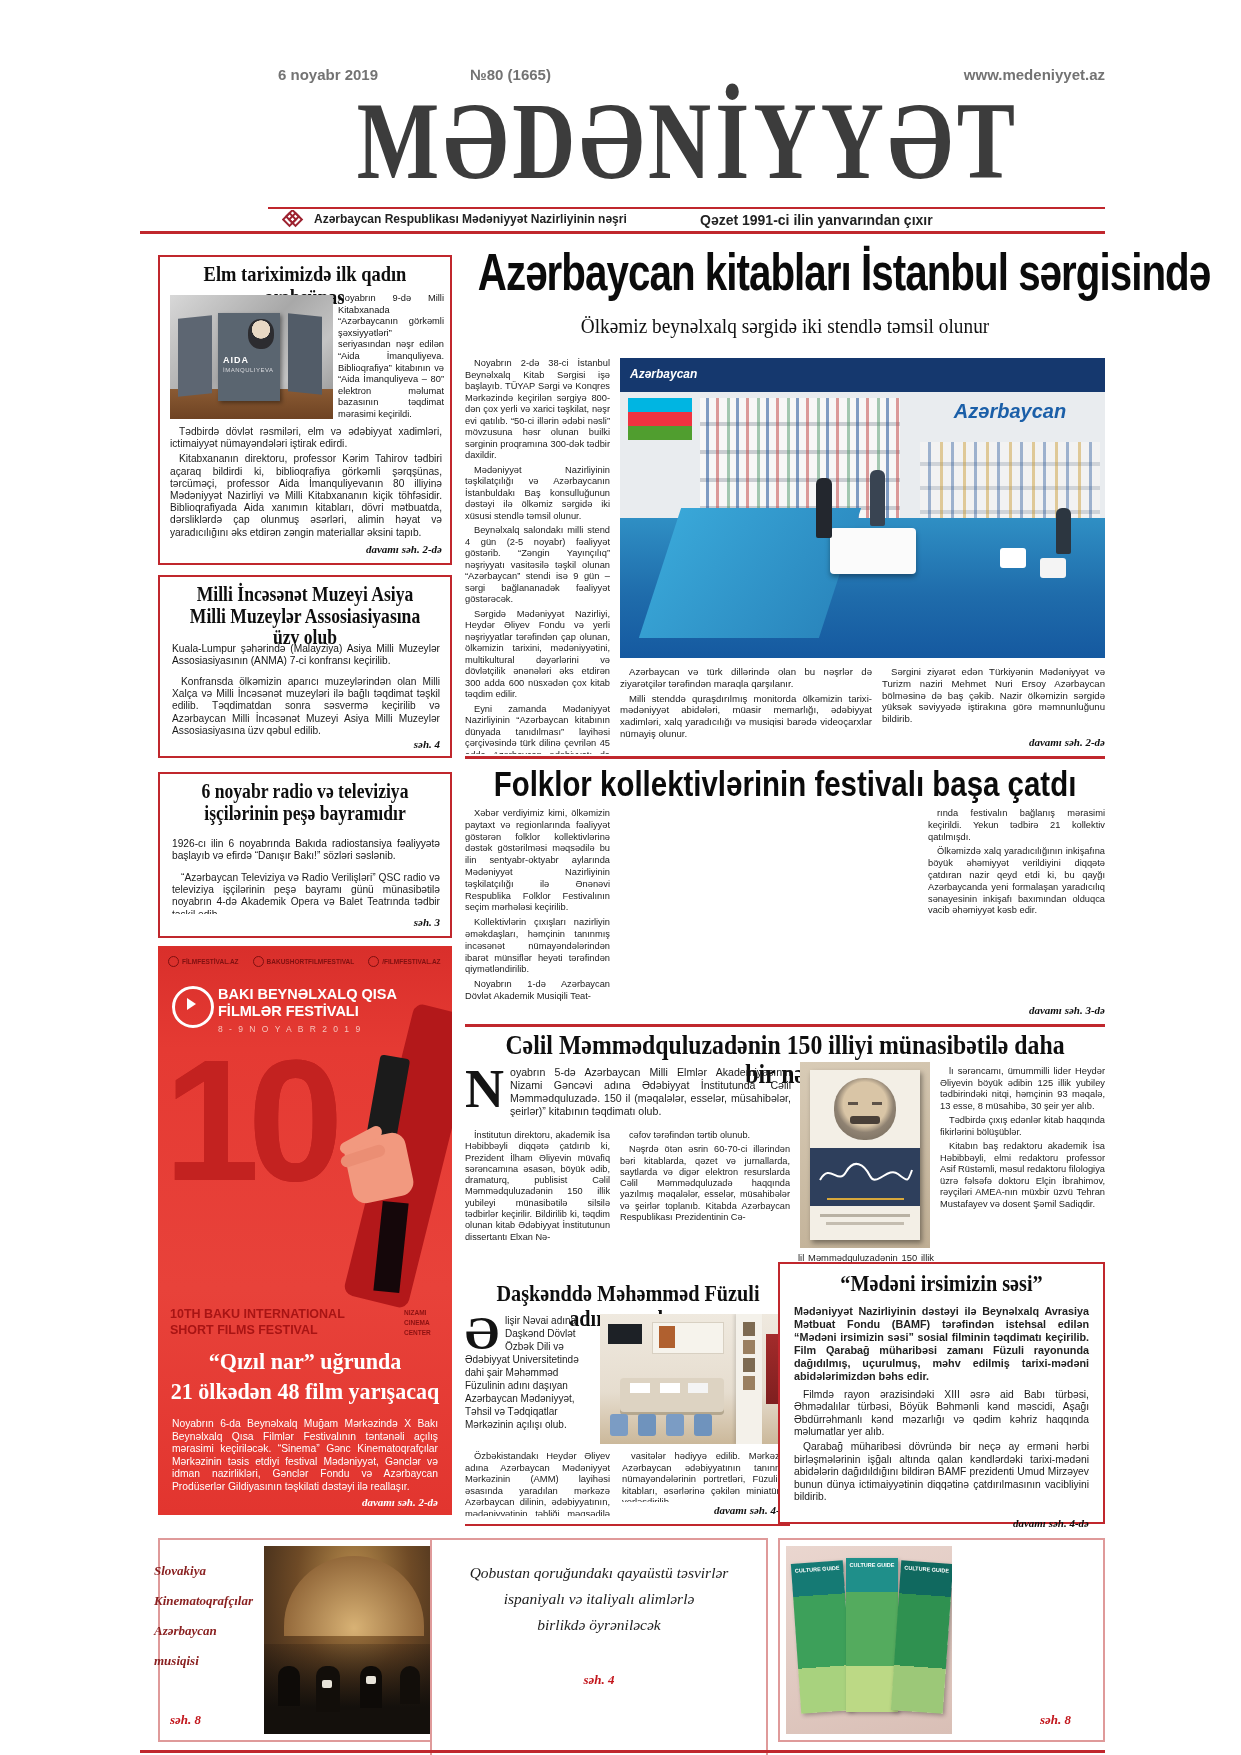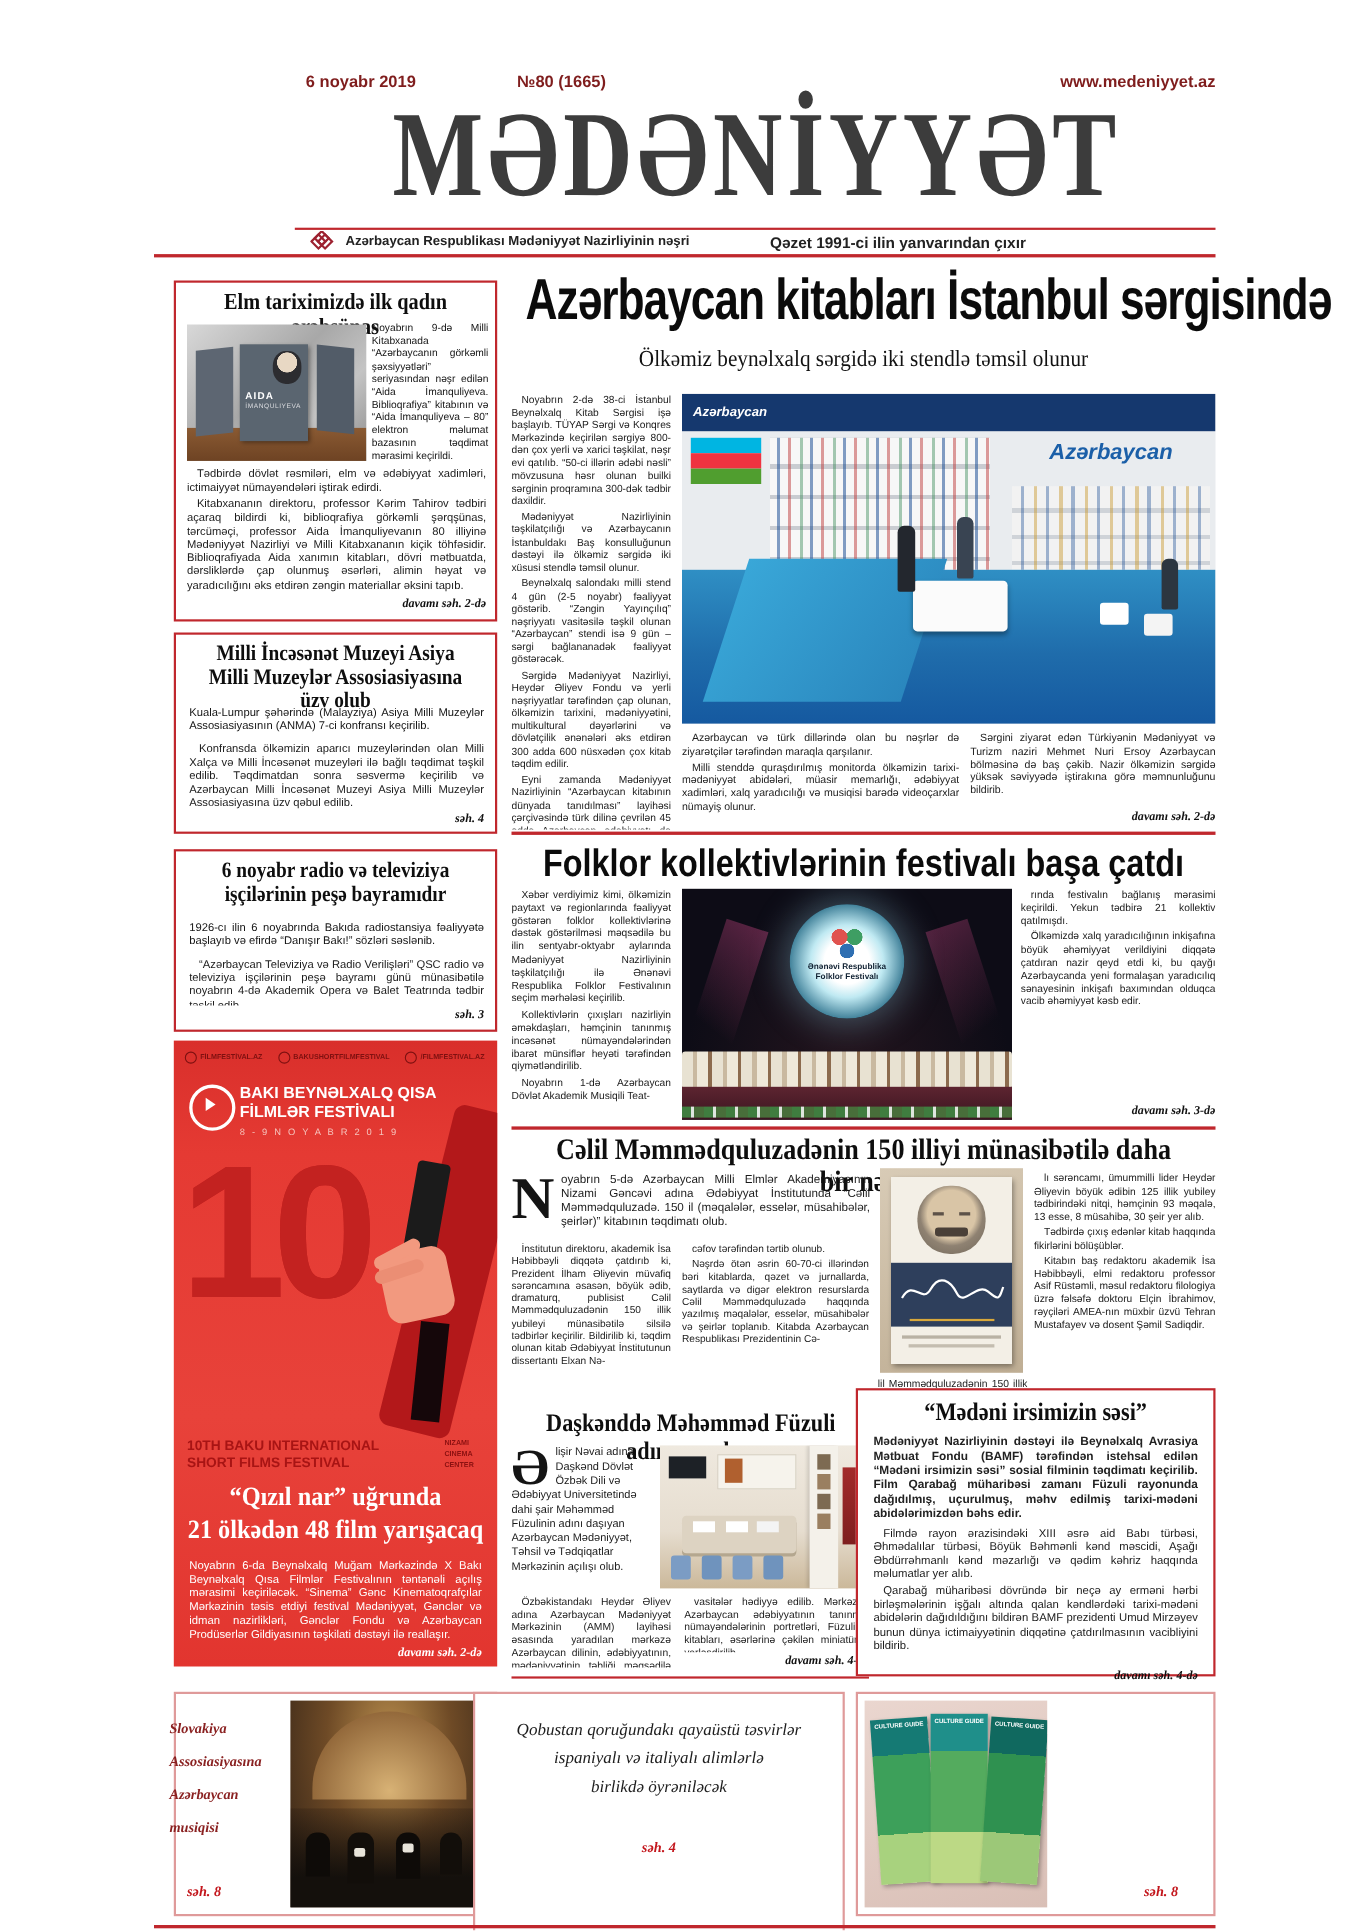--- a/index.html
+++ b/index.html
@@ -1,18 +1,18 @@
 <!DOCTYPE html>
 <html><head>
 <meta charset="utf-8">
 <style>
   html,body{margin:0;padding:0;background:#ffffff;}
   .page{position:relative;width:1241px;height:1755px;background:#fff;font-family:"Liberation Sans",sans-serif;overflow:hidden;}
   .abs{position:absolute;}
-  .red{color:#7f1d1d;}
+  .red{color:#737373;}
   .redline{position:absolute;background:#c0272d;}
   .box{position:absolute;border:2px solid #c0272d;background:#fff;box-sizing:border-box;}
   .pinkbox{position:absolute;border:2px solid #df9a9a;background:#fff;box-sizing:border-box;}
   .btitle{font-family:"Liberation Serif",serif;font-weight:bold;color:#0e0e0e;text-align:center;line-height:1.08;transform:scaleX(0.88);transform-origin:center top;}
   .bt{font-family:"Liberation Sans",sans-serif;color:#1b1b1b;text-align:justify;}
   .bt p{margin:0 0 3px 0;text-indent:9px;}
   .lead{font-family:"Liberation Sans",sans-serif;color:#141414;text-align:justify;}
   .cont{font-family:"Liberation Serif",serif;font-style:italic;font-weight:bold;color:#101010;text-align:right;font-size:11px;}
   .pageref{font-family:"Liberation Serif",serif;font-style:italic;font-weight:bold;color:#c3161c;}
   .ph{position:absolute;overflow:hidden;}
@@ -190,38 +190,20 @@
   <div class="redline" style="left:465px;top:756px;width:640px;height:3px;"></div>
 
   <div class="abs folkhl" style="left:465px;top:765px;width:640px;">Folklor kollektivlərinin festivalı başa çatdı</div>
 
   <div class="abs bt" style="left:465px;top:808px;width:145px;height:212px;font-size:9.3px;line-height:11.8px;overflow:hidden;">
     <p>Xəbər verdiyimiz kimi, ölkəmizin paytaxt və regionlarında fəaliyyət göstərən folklor kollektivlərinə dəstək göstərilməsi məqsədilə bu ilin sentyabr-oktyabr aylarında Mədəniyyət Nazirliyinin təşkilatçılığı ilə Ənənəvi Respublika Folklor Festivalının seçim mərhələsi keçirilib.</p>
     <p>Kollektivlərin çıxışları nazirliyin əməkdaşları, həmçinin tanınmış incəsənət nümayəndələrindən ibarət münsiflər heyəti tərəfindən qiymətləndirilib.</p>
     <p>Noyabrın 1-də Azərbaycan Dövlət Akademik Musiqili Teat-</p>
   </div>
 
-  <div class="ph" style="left:620px;top:808px;width:300px;height:210px;background:radial-gradient(ellipse at 50% 80%,#24151e 0%,#0d0c16 70%);">
-    <div class="abs" style="left:50%;top:14px;width:104px;height:104px;margin-left:-52px;border-radius:50%;background:radial-gradient(circle,#ffffff 0 28%,#bfe9f2 45%,#3c7d96 72%,rgba(20,40,60,0) 100%);box-shadow:0 0 30px 6px rgba(140,200,220,.35);">
-      <div style="width:34px;height:34px;margin:18px auto 0;background:
-        radial-gradient(circle at 30% 35%,#e0534f 0 22%,transparent 23%),
-        radial-gradient(circle at 70% 35%,#3e9e63 0 22%,transparent 23%),
-        radial-gradient(circle at 50% 72%,#2f6fb2 0 22%,transparent 23%);"></div>
-      <div style="text-align:center;font-size:7.5px;color:#123;font-weight:bold;line-height:1.2;">
-        <div>Ənənəvi Respublika</div>
-        <div>Folklor Festivalı</div>
-      </div>
-    </div>
-    <div class="abs" style="left:18px;top:30px;width:40px;height:140px;background:linear-gradient(200deg,rgba(233,80,150,.35),transparent 70%);transform:rotate(18deg);"></div>
-    <div class="abs" style="right:18px;top:30px;width:40px;height:140px;background:linear-gradient(160deg,rgba(233,80,150,.3),transparent 70%);transform:rotate(-18deg);"></div>
-    <div class="abs" style="left:0;bottom:28px;width:100%;height:34px;background:repeating-linear-gradient(90deg,#e8e2d2 0 10px,#c9b9a0 10px 14px,#efe9da 14px 24px,#8c6b4e 24px 27px);border-radius:3px;"></div>
-    <div class="abs" style="left:0;bottom:0;width:100%;height:30px;background:linear-gradient(180deg,#5d2430,#3a1520);">
-      <div style="width:100%;height:10px;margin-top:18px;background:repeating-linear-gradient(90deg,#3f7d3f 0 8px,#dfe6df 8px 11px,#486e3a 11px 20px);"></div>
-    </div>
-  </div>
 
   <div class="abs bt" style="left:928px;top:808px;width:177px;height:196px;font-size:9.3px;line-height:11.8px;overflow:hidden;">
     <p>rında festivalın bağlanış mərasimi keçirildi. Yekun tədbirə 21 kollektiv qatılmışdı.</p>
     <p>Ölkəmizdə xalq yaradıcılığının inkişafına böyük əhəmiyyət verildiyini diqqətə çatdıran nazir qeyd etdi ki, bu qayğı Azərbaycanda yeni formalaşan yaradıcılıq sənayesinin inkişafı baxımından olduqca vacib əhəmiyyət kəsb edir.</p>
   </div>
   <div class="abs cont" style="left:928px;top:1004px;width:177px;">davamı səh. 3-də</div>
 
   <div class="redline" style="left:465px;top:1024px;width:640px;height:3px;"></div>
 
   <div class="abs btitle" style="left:465px;top:1031px;width:640px;font-size:27px;">Cəlil Məmmədquluzadənin 150 illiyi münasibətilə daha bir nəşr</div>
@@ -305,21 +287,21 @@
     <div class="bt" style="margin:6px 14px 0;font-size:10.3px;line-height:12.4px;height:128px;overflow:hidden;">
       <p>Filmdə rayon ərazisindəki XIII əsrə aid Babı türbəsi, Əhmədalılar türbəsi, Böyük Bəhmənli kənd məscidi, Aşağı Əbdürrəhmanlı kənd məzarlığı və qədim kəhriz haqqında məlumatlar yer alıb.</p>
       <p>Qarabağ müharibəsi dövründə bir neçə ay erməni hərbi birləşmələrinin işğalı altında qalan kəndlərdəki tarixi-mədəni abidələrin dağıdıldığını bildirən BAMF prezidenti Umud Mirzəyev bunun dünya ictimaiyyətinin diqqətinə çatdırılmasının vacibliyini bildirib.</p>
     </div>
     <div class="cont" style="margin:0 14px;">davamı səh. 4-də</div>
   </div>
 
   <div class="pinkbox" style="left:158px;top:1538px;width:294px;height:204px;"></div>
   <div class="abs" style="left:154px;top:1556px;width:92px;font-family:'Liberation Serif',serif;font-style:italic;font-weight:bold;font-size:13px;color:#8a2121;line-height:30px;">
     <div>Slovakiya</div>
-    <div>Assosiasiyasına</div>
+    <div>Kinematoqrafçılar</div>
     <div>Azərbaycan</div>
     <div>musiqisi</div>
   </div>
   <div class="abs pageref" style="left:170px;top:1712px;font-size:13px;">səh. 8</div>
   <div class="ph" style="left:264px;top:1546px;width:180px;height:188px;background:radial-gradient(ellipse at 50% 20%,#b98e4e 0%,#6e4a26 45%,#2a1d14 100%);">
     <div class="abs" style="left:20px;top:10px;width:140px;height:80px;border-radius:70px 70px 0 0;background:radial-gradient(ellipse at 50% 90%,#d8b275 0%,#8a5f33 80%);"></div>
     <div class="abs" style="left:0;bottom:0;width:100%;height:90px;background:linear-gradient(180deg,rgba(20,12,8,.2),#14100c 70%);"></div>
     <div class="silh" style="left:14px;bottom:28px;width:22px;height:40px;background:#0e0b08;border-radius:10px 10px 0 0;"></div>
     <div class="silh" style="left:52px;bottom:22px;width:24px;height:46px;background:#120e0a;border-radius:10px 10px 0 0;"></div>
     <div class="silh" style="left:96px;bottom:26px;width:22px;height:42px;background:#0e0b08;border-radius:10px 10px 0 0;"></div>

